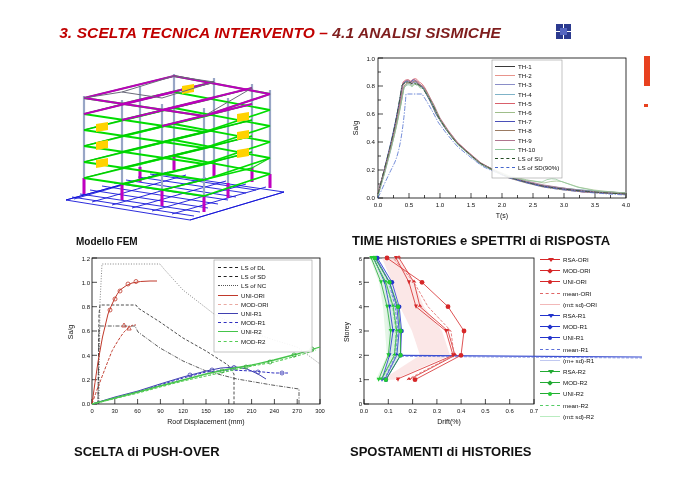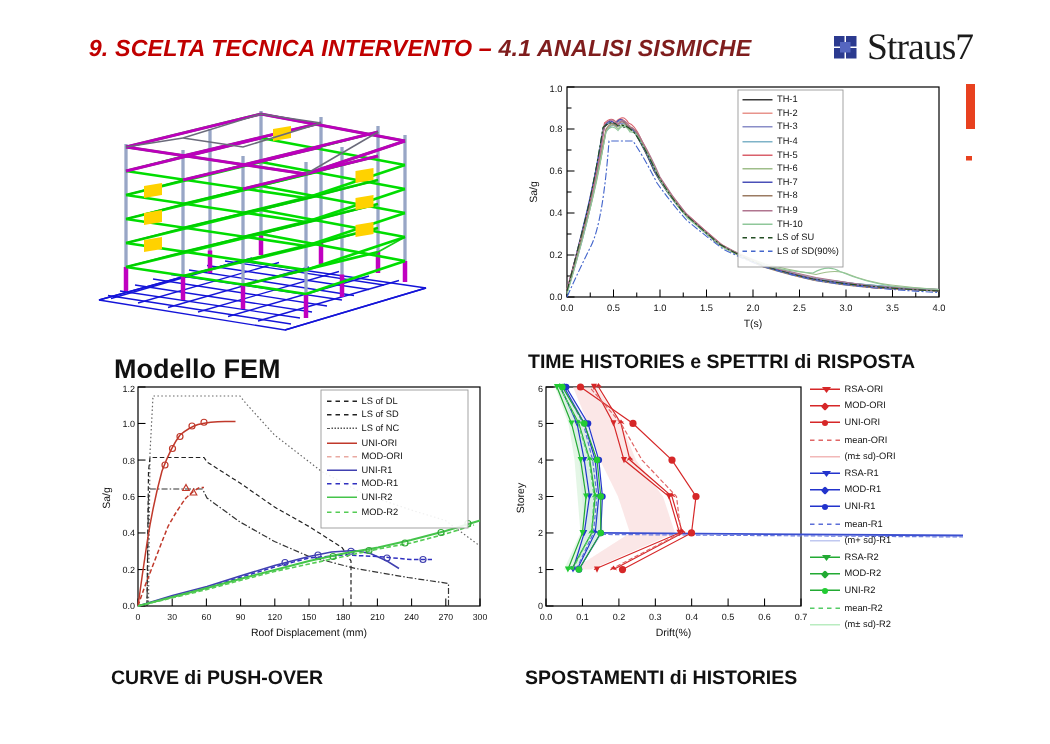--- a/index.html
+++ b/index.html
@@ -26,21 +26,21 @@
        clip-path:polygon(0 0,100% 0,100% 28%,34% 28%,34% 100%,0 100%);}
   #saie-yellow{position:absolute;left:4px;top:20px;width:26px;height:20px;background:#f5b415;
        border:1px solid #e8411f;}
   #saie-black{position:absolute;left:10px;top:28px;width:10px;height:12px;background:#111;}
   #saie-text{position:absolute;left:2px;top:38px;font-size:11px;font-weight:bold;
        color:#111;letter-spacing:.2px;font-family:"Liberation Sans",sans-serif;}
   #saie-sub{position:absolute;left:2px;top:48px;width:48px;height:3px;background:#e8411f;}
 
   
   .caption{position:absolute;font-size:13px;font-weight:bold;color:#111;white-space:nowrap;}
-  #cap-fem{left:76px;top:236px;font-size:18px;font-weight:600;}
+  #cap-fem{left:76px;top:236px;font-size:10px;font-weight:600;}
   #cap-th{left:352px;top:233px;}
   #cap-po{left:74px;top:444px;}
   #cap-sp{left:350px;top:444px;}
 
   
   #fem-model{position:absolute;left:22px;top:52px;width:300px;height:180px;}
 
   
   .chart{position:absolute;background:#fff;}
   .legendbox{position:absolute;border:1px solid #888;background:rgba(255,255,255,.92);
@@ -54,32 +54,31 @@
   
   #chart-th{left:344px;top:52px;width:300px;height:180px;}
   #chart-po{left:62px;top:252px;width:270px;height:190px;}
   #chart-sp{left:342px;top:252px;width:300px;height:190px;}
   svg{display:block;}
 </style>
 </head>
 <body>
 
 <div id="title-bar">
-  <span class="ttl ttl-red">9. SCELTA TECNICA INTERVENTO – </span><span class="ttl ttl-grn">4.1 ANALISI SISMICHE</span>
+  <span class="ttl ttl-red">3. SCELTA TECNICA INTERVENTO – </span><span class="ttl ttl-grn">4.1 ANALISI SISMICHE</span>
 </div>
 
 <div id="straus-logo">
   <div id="straus-mark">
     <div class="sq" style="left:0;top:0;width:7px;height:7px;"></div>
     <div class="sq" style="left:8px;top:0;width:7px;height:7px;"></div>
     <div class="sq" style="left:0;top:8px;width:7px;height:7px;"></div>
     <div class="sq" style="left:8px;top:8px;width:7px;height:7px;"></div>
     <div class="sq" style="left:4px;top:4px;width:7px;height:7px;background:#5566c0;"></div>
   </div>
-  <div id="straus-word">Straus7</div>
 </div>
 
 <div id="saie-logo">
   <div id="saie-red2"></div>
   <div id="saie-red"></div>
   <div id="saie-yellow"></div>
   <div id="saie-black"></div>
   <div id="saie-text">SAIE</div>
   <div id="saie-sub"></div>
 </div>
@@ -545,21 +544,21 @@
         <span class="legtxt">UNI-R2</span>
       </div>
     <div class="legrow">
         <span class="legkey">
           <span class="lk-line" style="border-color:#55cc55;border-top-style:dashed;"></span>
         </span>
         <span class="legtxt">MOD-R2</span>
       </div>
   </div>
 </div>
-<div class="caption" id="cap-po">CURVE di PUSH-OVER</div>
+<div class="caption" id="cap-po">SCELTA di PUSH-OVER</div>
 
 <div class="chart" id="chart-sp">
   <svg width="300" height="190" viewBox="0 0 300 190">
     <rect x="22" y="6" width="170" height="146" fill="none" stroke="#000" stroke-width="0.8"></rect>
 
     <g stroke="#000" stroke-width="0.7">
       <line x1="22" y1="152" x2="27" y2="152"></line>
         <line x1="22" y1="127.7" x2="27" y2="127.7"></line>
       <line x1="22" y1="103.3" x2="27" y2="103.3"></line>
         <line x1="22" y1="79" x2="27" y2="79"></line>

